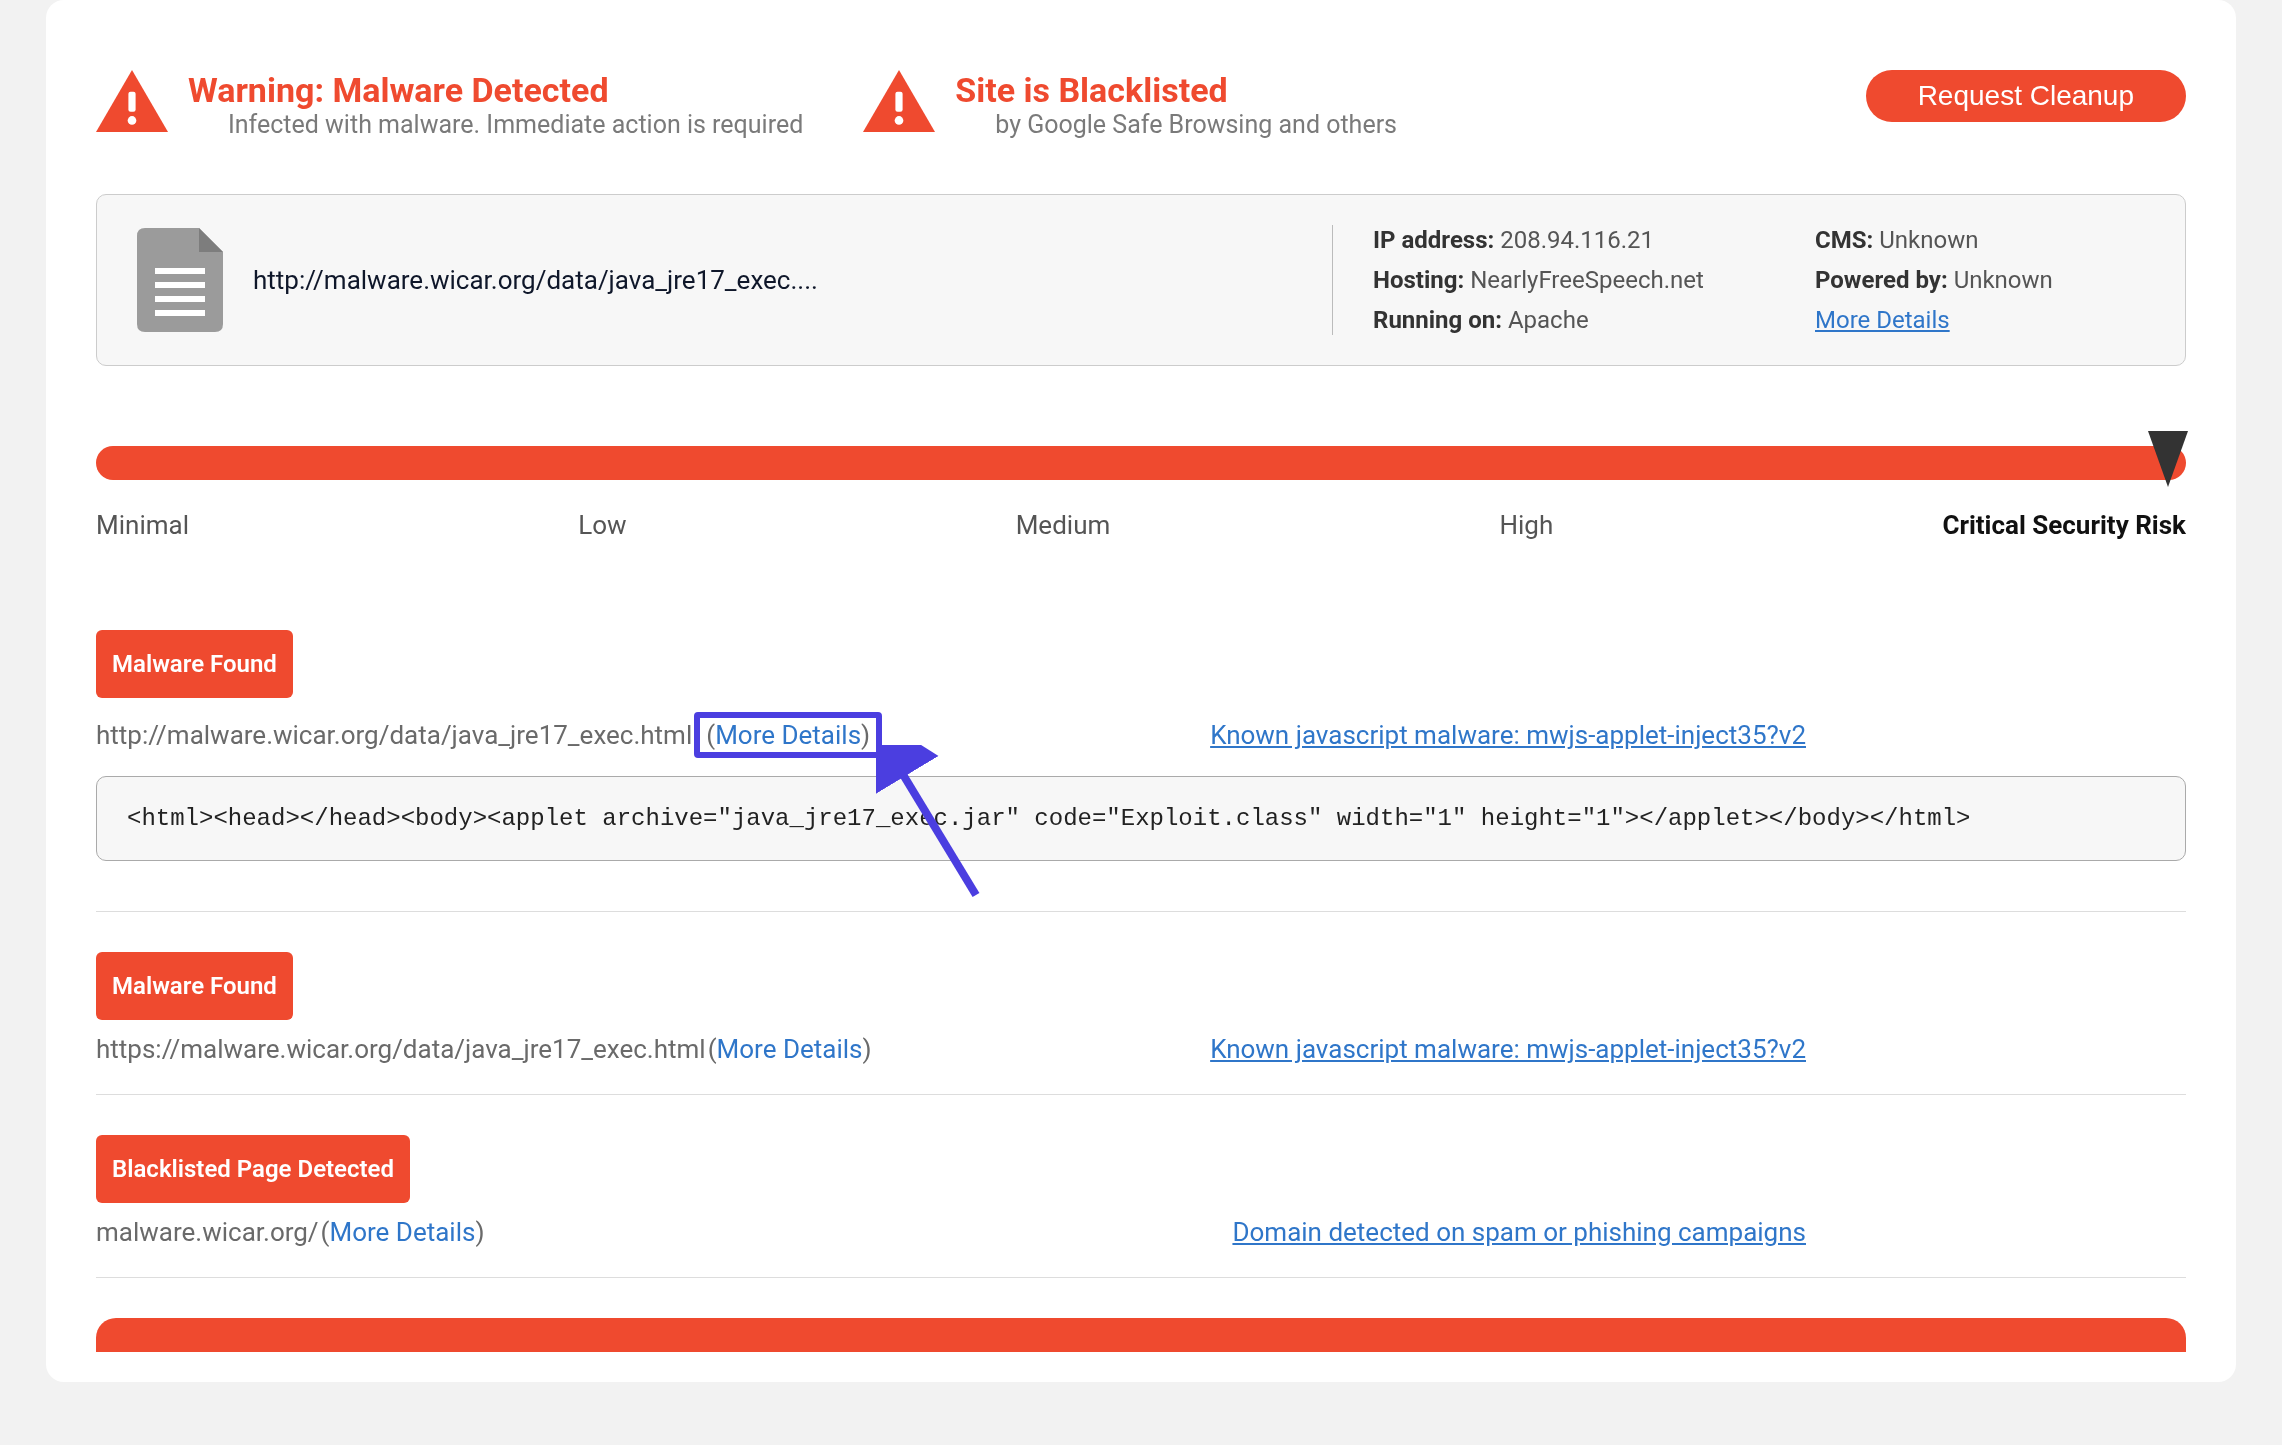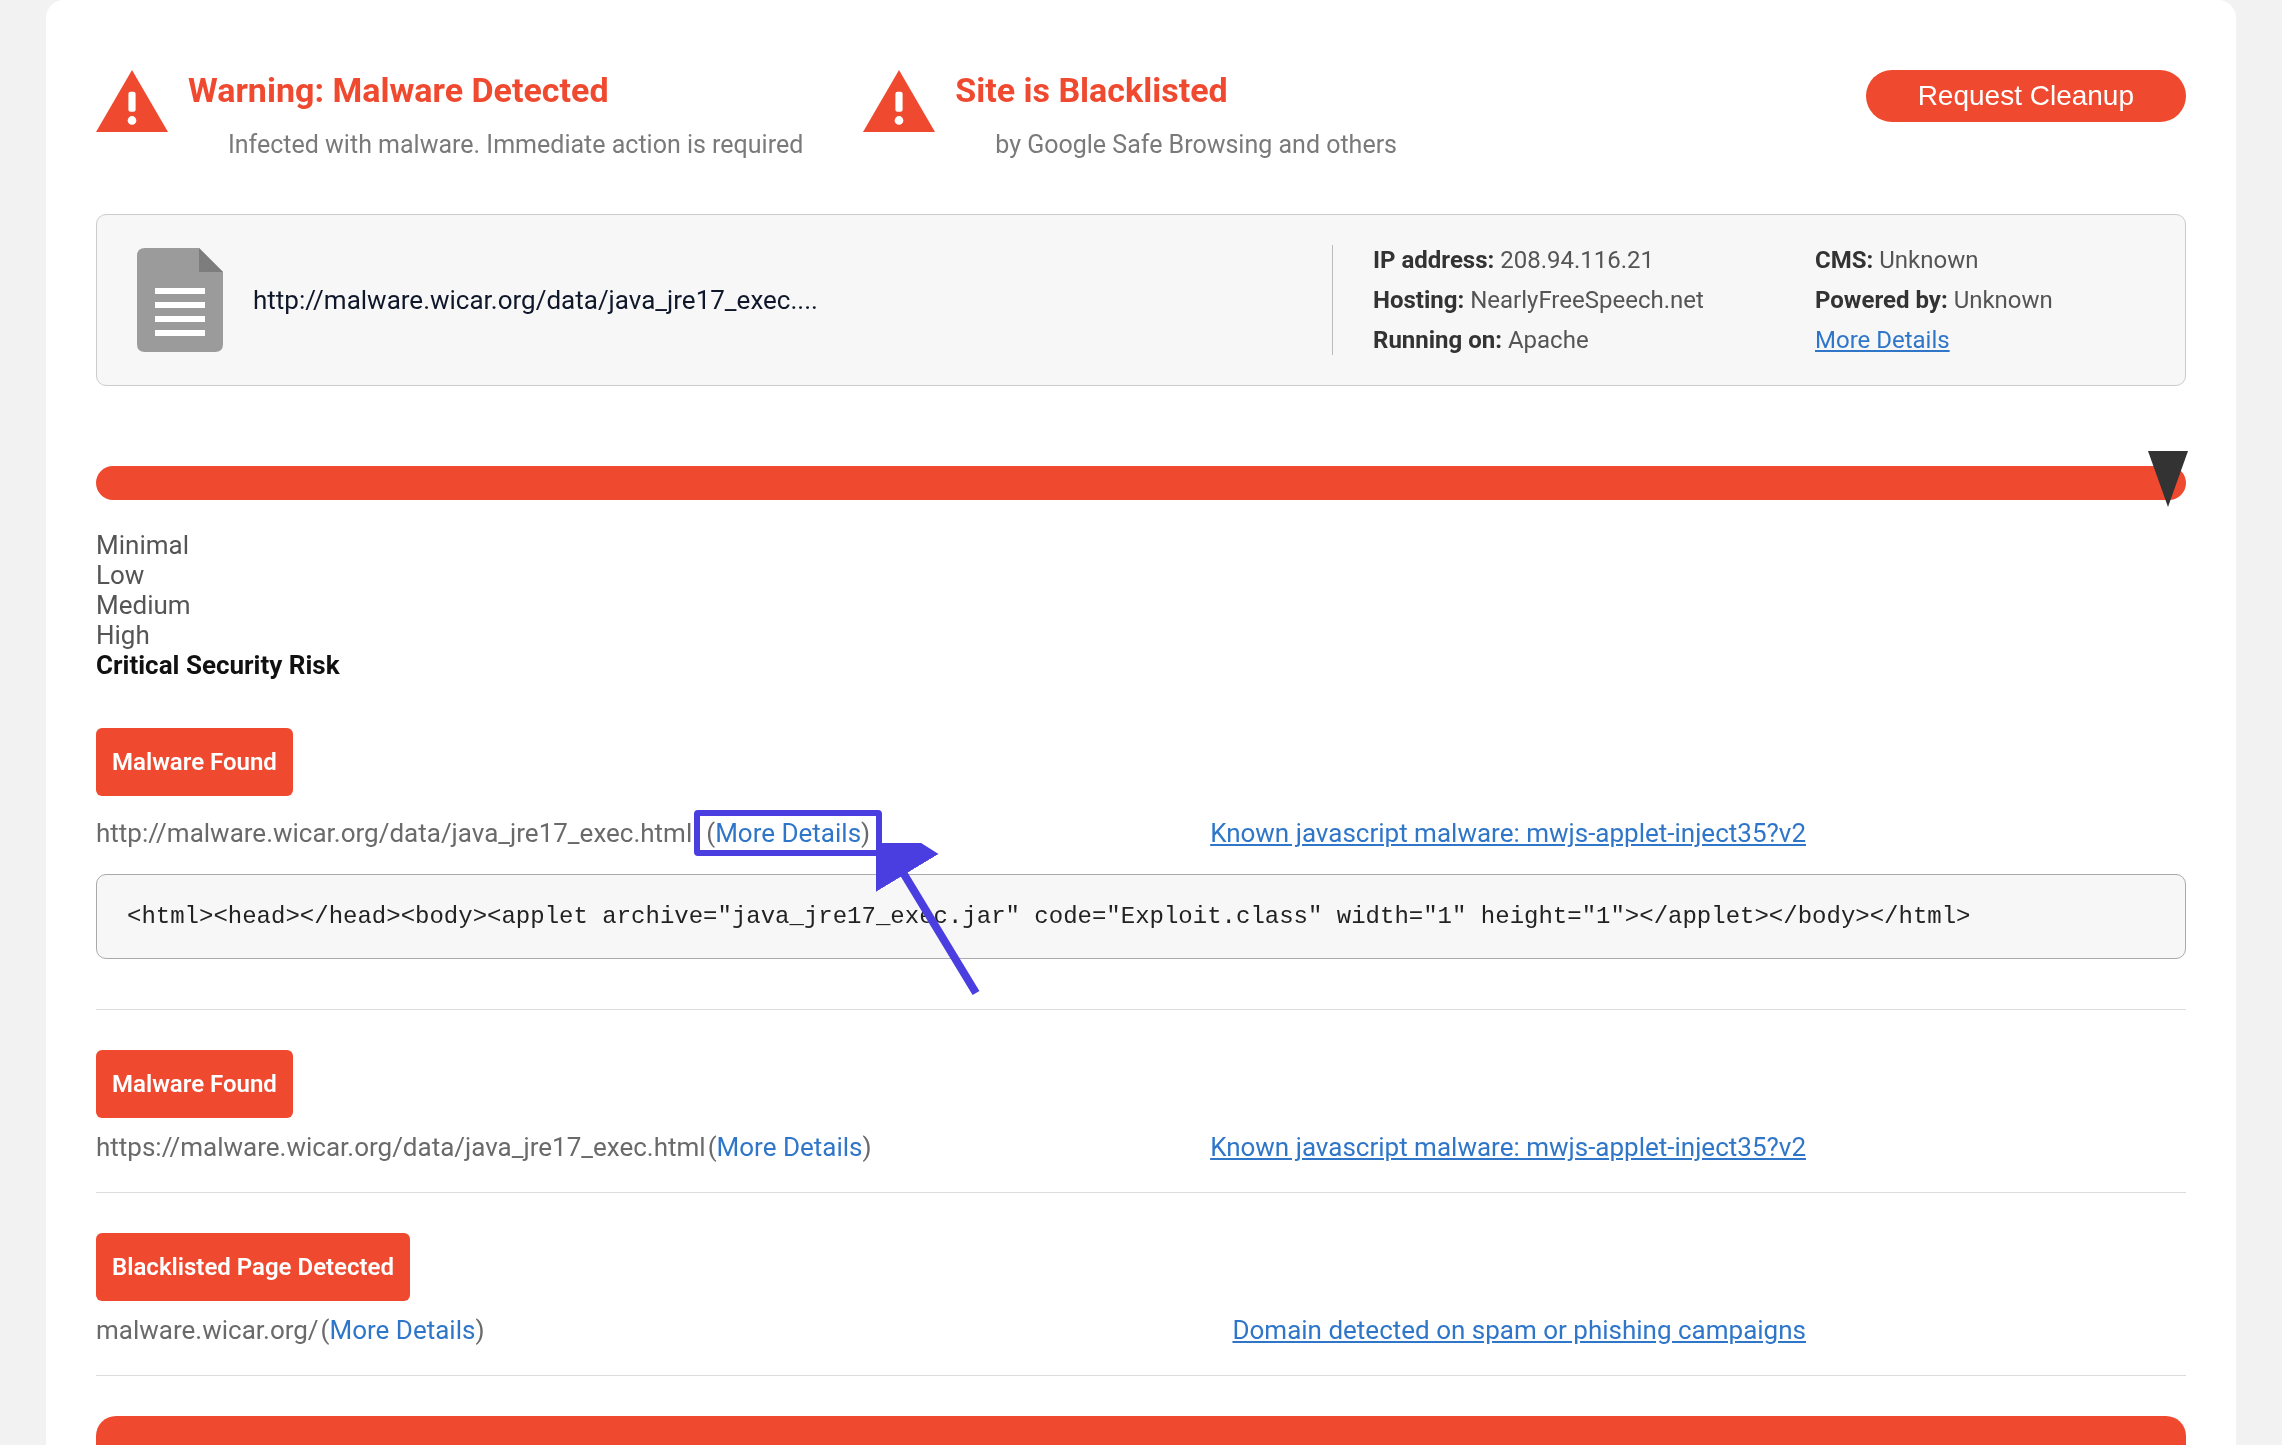--- a/index.html
+++ b/index.html
@@ -18,21 +18,21 @@
     position: relative;
   }
   .top-row {
     display: flex;
     align-items: flex-start;
     gap: 60px;
     margin-bottom: 55px;
   }
   .alert-block { display: flex; align-items: flex-start; gap: 20px; }
   .alert-icon { width: 72px; height: 62px; flex: 0 0 72px; }
-  .alert-text h2 { color: #ef4a2f; font-size: 34px; font-weight: 700; margin-bottom: 20px; }
+  .alert-text h2 { color: #ef4a2f; font-size: 34px; font-weight: 700; margin-bottom: 0; }
   .alert-text p  { color: #7a7a7a; font-size: 25px; margin-left: 40px; }
   .cleanup-btn {
     margin-left: auto;
     background: #ef4a2f;
     color: #fff;
     font-size: 28px;
     font-weight: 500;
     border: none;
     border-radius: 40px;
     padding: 10px 52px;
@@ -65,21 +65,21 @@
 
   .risk-bar-wrap { position: relative; margin-bottom: 30px; }
   .risk-bar { height: 34px; background:#ef4a2f; border-radius: 20px; width:100%; }
   .risk-pointer {
     position:absolute; right:-2px; top:-15px;
     width:0; height:0;
     border-left: 20px solid transparent;
     border-right: 20px solid transparent;
     border-top: 56px solid #333;
   }
-  .risk-labels { display:flex; justify-content:space-between; color:#555; font-size:26px; margin-bottom:48px;flex-direction:column;}
+  .risk-labels { display:flex; justify-content:space-between; color:#555; font-size:26px; margin-bottom:90px;}
   .risk-labels .crit { color:#111; font-weight:700; }
 
   .badge {
     display:inline-block;
     background:#ef4a2f;
     color:#fff;
     font-size:24px;
     font-weight:600;
     padding: 20px 16px;
     border-radius: 6px;

